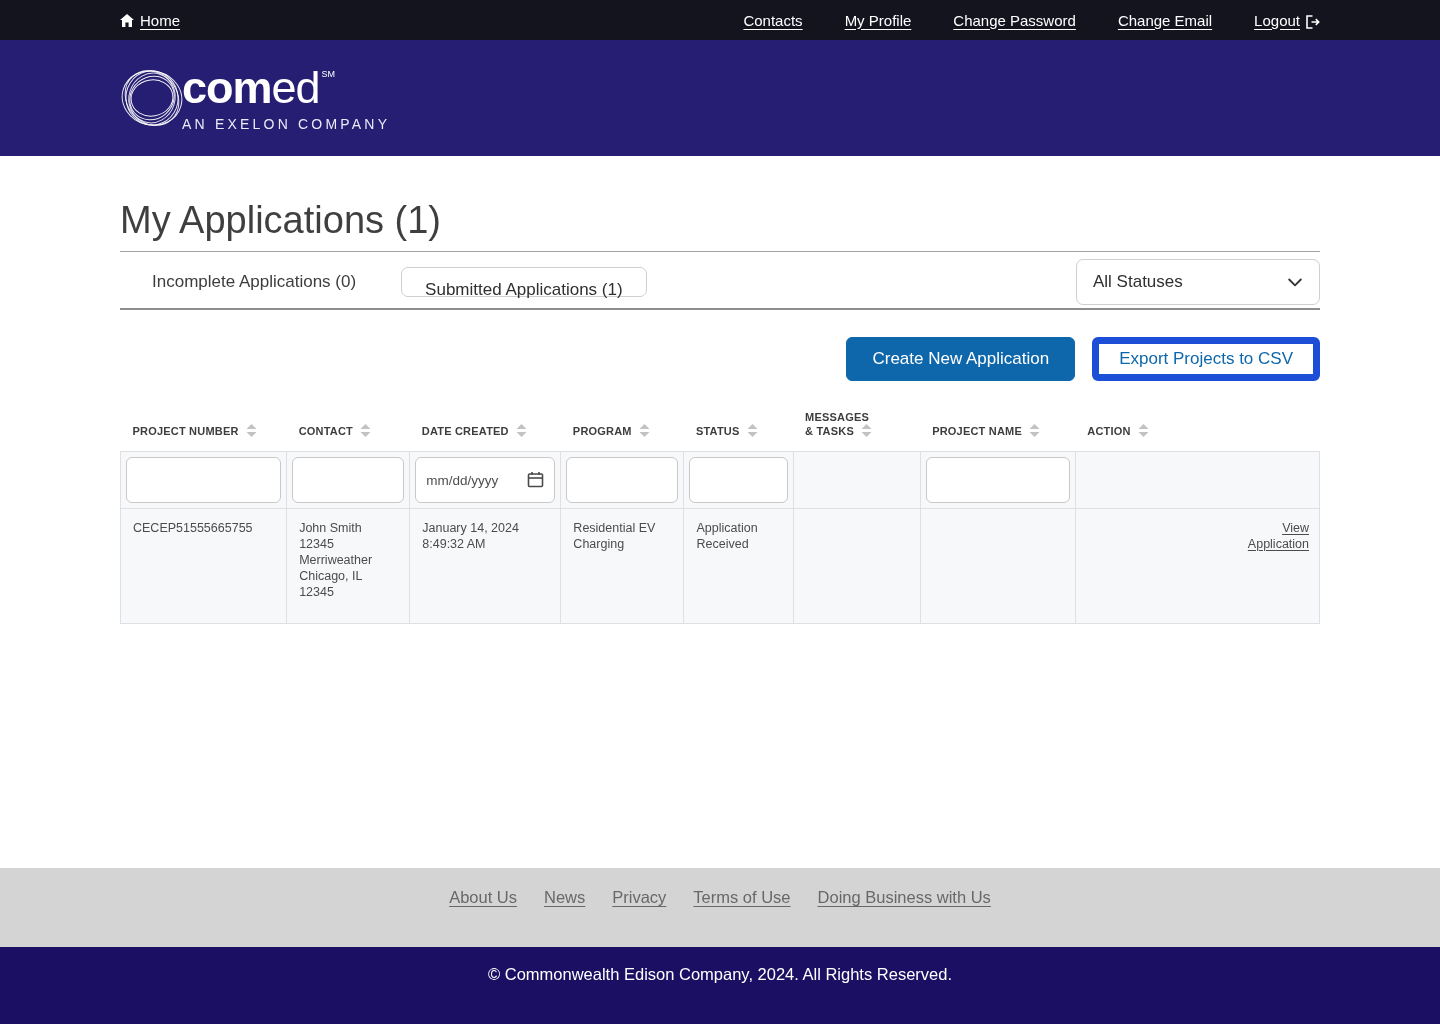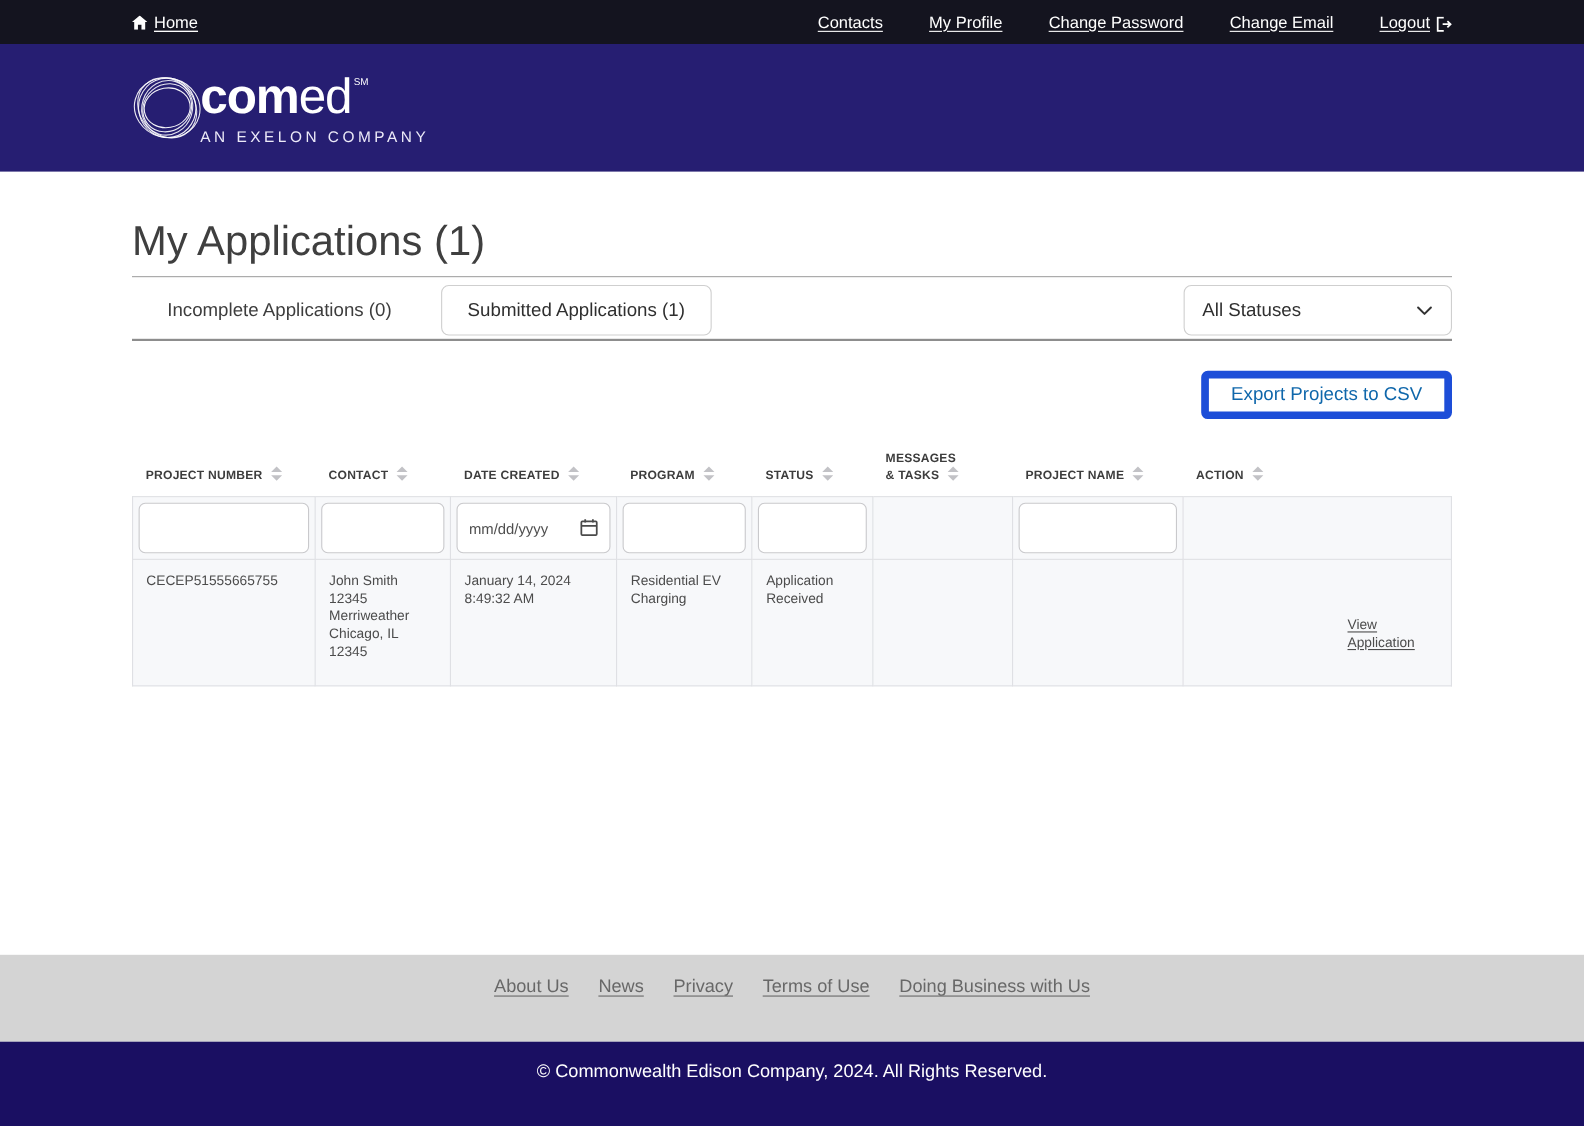--- a/index.html
+++ b/index.html
@@ -24,21 +24,21 @@
   .logo-word .l { font-weight:300; }
   .logo-sm { color:#fff; font-size:9px; vertical-align:26px; letter-spacing:0; margin-left:2px; }
   .logo-tag { color:#eceaf8; font-size:14px; font-weight:300; letter-spacing:3.2px; margin-top:6px; }
 
   
   .content { padding:0 120px; }
   .page-title { margin-top:42px; font-size:38px; font-weight:400; color:#3f3f3f; line-height:44px; }
   .rule1 { margin-top:9px; border:none; border-top:1px solid #a3a3a3; }
   .tabs-row { margin-top:7px; display:flex; align-items:center; height:46px;margin-left:32px; }
   .tab-inactive { font-size:17px; color:#3d3d3d; cursor:pointer; }
-  .tab-active { margin-left:45px; height:46px; line-height:44px; padding:0 23px; border:1px solid #cfcfcf; border-radius:7px; background:#fff; font-size:17px; color:#2f2f2f; cursor:pointer; }
+  .tab-active { margin-left:45px; height:30px; line-height:44px; padding:0 23px; border:1px solid #cfcfcf; border-radius:7px; background:#fff; font-size:17px; color:#2f2f2f; cursor:pointer; }
   .status-select { margin-left:auto; width:244px; height:46px; border:1px solid #cfcfcf; border-radius:7px; background:#fff; display:flex; align-items:center; padding:0 14px 0 16px; font-size:17px; color:#2f2f2f; cursor:pointer; }
   .status-select .chev { margin-left:auto; }
   .rule2 { margin-top:3px; border:none; border-top:2px solid #8d8d8d; }
 
   .buttons-row { margin-top:27px; display:flex; justify-content:flex-end; gap:17px; }
   .btn { height:44px; border-radius:6px; font-size:17px; font-family:"Liberation Sans",sans-serif; cursor:pointer; }
   .btn-primary { background:#0f67ab; color:#fff; border:1px solid #0f67ab; padding:0 25px; }
   .btn-outline { background:#fff; color:#0f67ab; border:7px solid #1d4ed8; padding:0 20px; }
 
   
@@ -48,21 +48,21 @@
   th .sort { margin-left:7px; vertical-align:-3px; }
   td { border:1px solid #dfe0e4; background:#f7f8fa; vertical-align:top; }
   tr.filter-row td { height:56px; padding:5px; }
   tr.filter-row input { width:100%; height:46px; border:1px solid #c9c9cc; border-radius:6px; background:#fff; font-size:13.5px; color:#4a4a4a; padding:0 10px; font-family:"Liberation Sans",sans-serif; }
   tr.filter-row input::placeholder { color:#4f4f4f; }
   .date-wrap { position:relative; width:100%; height:46px; }
   .date-wrap input { padding-right:34px; }
   .date-wrap .cal { position:absolute; right:11px; top:14px; pointer-events:none; }
   tr.data-row td { height:115px; padding:11px 10px 8px 12px; font-size:12.5px; color:#4c4c4c; line-height:1.28; }
   td.action-cell { text-align:right; padding-right:31px; }
-  .view-link { display:inline-block; max-width:84px; text-align:left; text-decoration:underline; text-underline-offset:2px; color:#4c4c4c; cursor:pointer;margin-top:40px; }
+  .view-link { display:inline-block; max-width:84px; text-align:right; text-decoration:underline; text-underline-offset:2px; color:#4c4c4c; cursor:pointer; }
 
   
   .footer-links { position:absolute; top:868px; left:0; width:1440px; height:79px; background:#d4d4d4; display:flex; align-items:center; justify-content:center; gap:27px; padding-bottom:20px; }
   .footer-links a { color:#686868; font-size:16.5px; text-decoration:underline; text-underline-offset:3px; cursor:pointer; }
   .footer-bottom { position:absolute; top:947px; left:0; width:1440px; height:77px; background:#1a0f62; color:#fff; display:flex; align-items:center; justify-content:center; padding-bottom:22px; font-size:16.5px; }
 </style>
 </head>
 <body>
 
 <div class="page">
@@ -116,20 +116,21 @@
       <div class="status-select">
         <span>All Statuses</span>
         <svg class="chev" width="20" height="20" viewBox="0 0 24 24" fill="none" stroke="#333333" stroke-width="2.2" stroke-linecap="round" stroke-linejoin="round">
             <polyline points="5 9 12 16 19 9"></polyline>
           </svg>
       </div>
     </div>
     <hr class="rule2">
 
     <div class="buttons-row">
+      <button class="btn btn-primary">Create New Application</button>
       <button class="btn btn-outline">Export Projects to CSV</button>
     </div>
 
     <table class="apps">
       <colgroup>
         <col style="width:13.86%">
           <col style="width:10.27%">
           <col style="width:12.6%">
           <col style="width:10.27%">
         <col style="width:9.1%">

